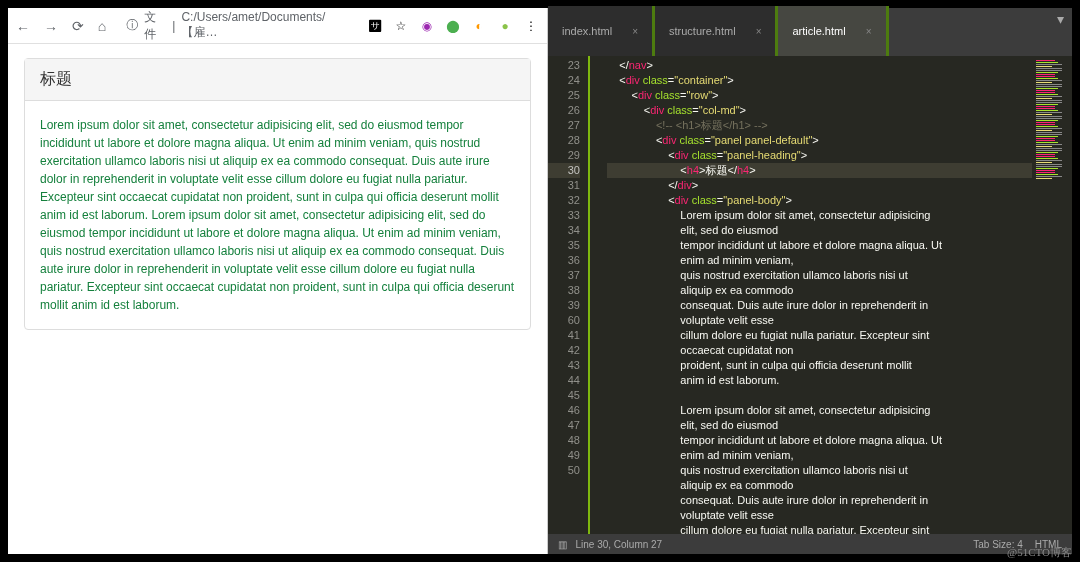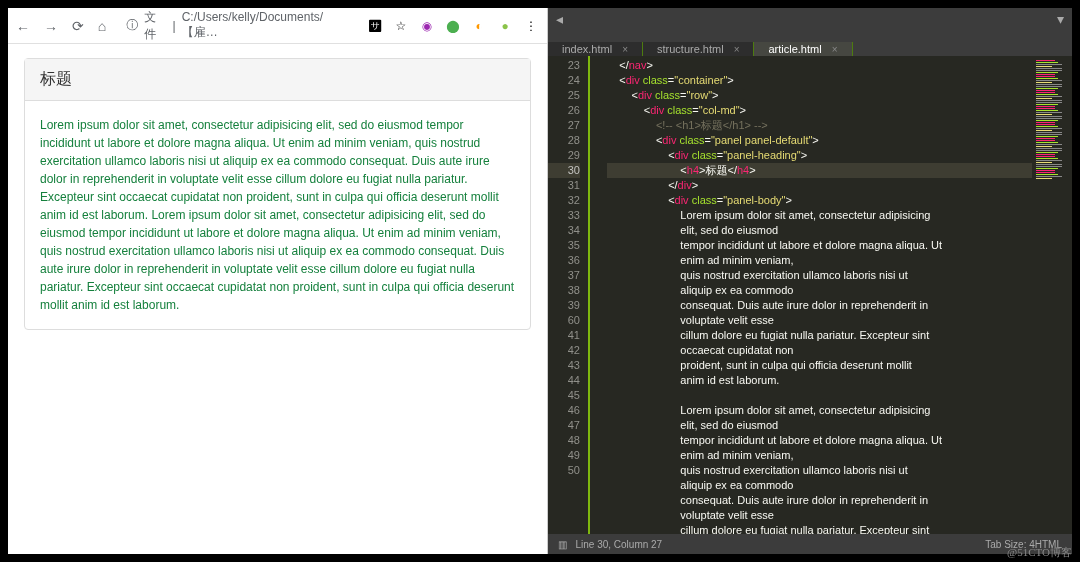--- a/index.html
+++ b/index.html
@@ -14,21 +14,21 @@
 .ext-icons span{width:16px;height:16px;display:flex;align-items:center;justify-content:center;font-size:12px}
 .page{flex:1;overflow:auto;padding:14px 16px;background:#fff}
 .page-title{font-size:20px;color:#666;font-weight:normal;margin-bottom:20px}
 .panel{border:1px solid #ddd;border-radius:4px}
 .panel-heading{background:#f5f5f5;padding:10px 15px;border-bottom:1px solid #ddd;color:#333;font-size:16px}
 .panel-body{padding:15px;font-size:12px;color:#15803d;line-height:1.5}
 .editor{width:524px;display:flex;flex-direction:column;background:#272822;color:#f8f8f2;font-family:Consolas,Monaco,monospace;font-size:11px;position:relative}
 .editor-top{height:22px;background:#3c3c3c;display:flex;align-items:center;padding:0 8px;gap:10px}
 .menu-icon{color:#aaa;cursor:pointer;font-size:14px}
 .tabs{height:26px;background:#3c3c3c;display:flex;align-items:flex-end}
-.tab{padding:1px 14px;background:#2d2d2d;color:#aaa;font-size:11px;display:flex;align-items:center;gap:10px;border-right:1px solid #4d7c0f;cursor:pointer}
+.tab{padding:19px 14px;background:#2d2d2d;color:#aaa;font-size:11px;display:flex;align-items:center;gap:20px;border-right:3px solid #4d7c0f;cursor:pointer}
 .tab.active{background:#464741;color:#fff}
 .tab-close{font-size:10px;color:#888}
 .code-area{flex:1;display:flex;overflow:hidden;position:relative}
 .gutter{width:40px;background:#272822;text-align:right;padding:2px 8px 16px 0;color:#90908a;font-size:11px;line-height:15px;user-select:none}
 .gutter .hl{background:#3e3d32;color:#c2c2bf}
 .code{flex:1;padding:2px 17px;line-height:15px;white-space:pre;overflow:hidden;border-left:2px solid #7fb80e}
 .code .hl-line{background:#3e3d32;display:inline-block;width:100%}
 .minimap{width:40px;background:#272822;position:absolute;right:0;top:0;bottom:0;padding:4px;font-size:2px;line-height:2px;color:#555;overflow:hidden}
 .mm-line{height:1px;margin-bottom:1px}
 .mm-r{background:#f92672;width:60%}
@@ -53,21 +53,21 @@
       <div class="nav-icons">
         <span>←</span>
         <span>→</span>
         <span>⟳</span>
         <span>⌂</span>
       </div>
       <div class="addr">
         <span>ⓘ</span>
         <span>文件</span>
         <span>|</span>
-        <span>C:/Users/kelly/Documents/【雇…</span>
+        <span>C:/Users/amet/Documents/【雇…</span>
       </div>
       <div class="ext-icons">
         <span>🈂</span>
         <span>☆</span>
         <span style="color:#9c27b0">◉</span>
         <span style="color:#4caf50">⬤</span>
         <span style="color:#ff9800">◐</span>
         <span style="color:#8bc34a">●</span>
         <span>⋮</span>
       </div>
@@ -205,21 +205,21 @@
           <div class="mm-line mm-g"></div>
           <div class="mm-line mm-w"></div>
           <div class="mm-line mm-y"></div>
         </div>
     </div>
     <div class="status">
       <div style="display:flex;gap:8px;align-items:center">
         <span>▥</span>
         <span>Line 30, Column 27</span>
       </div>
-      <div style="display:flex;gap:0">
+      <div style="display:flex;gap:12px">
         <span>Tab Size: 4</span>
         <span>HTML</span>
       </div>
     </div>
   </div>
 
 </div>
 <div class="watermark">@51CTO博客</div>
 
 </body></html>

